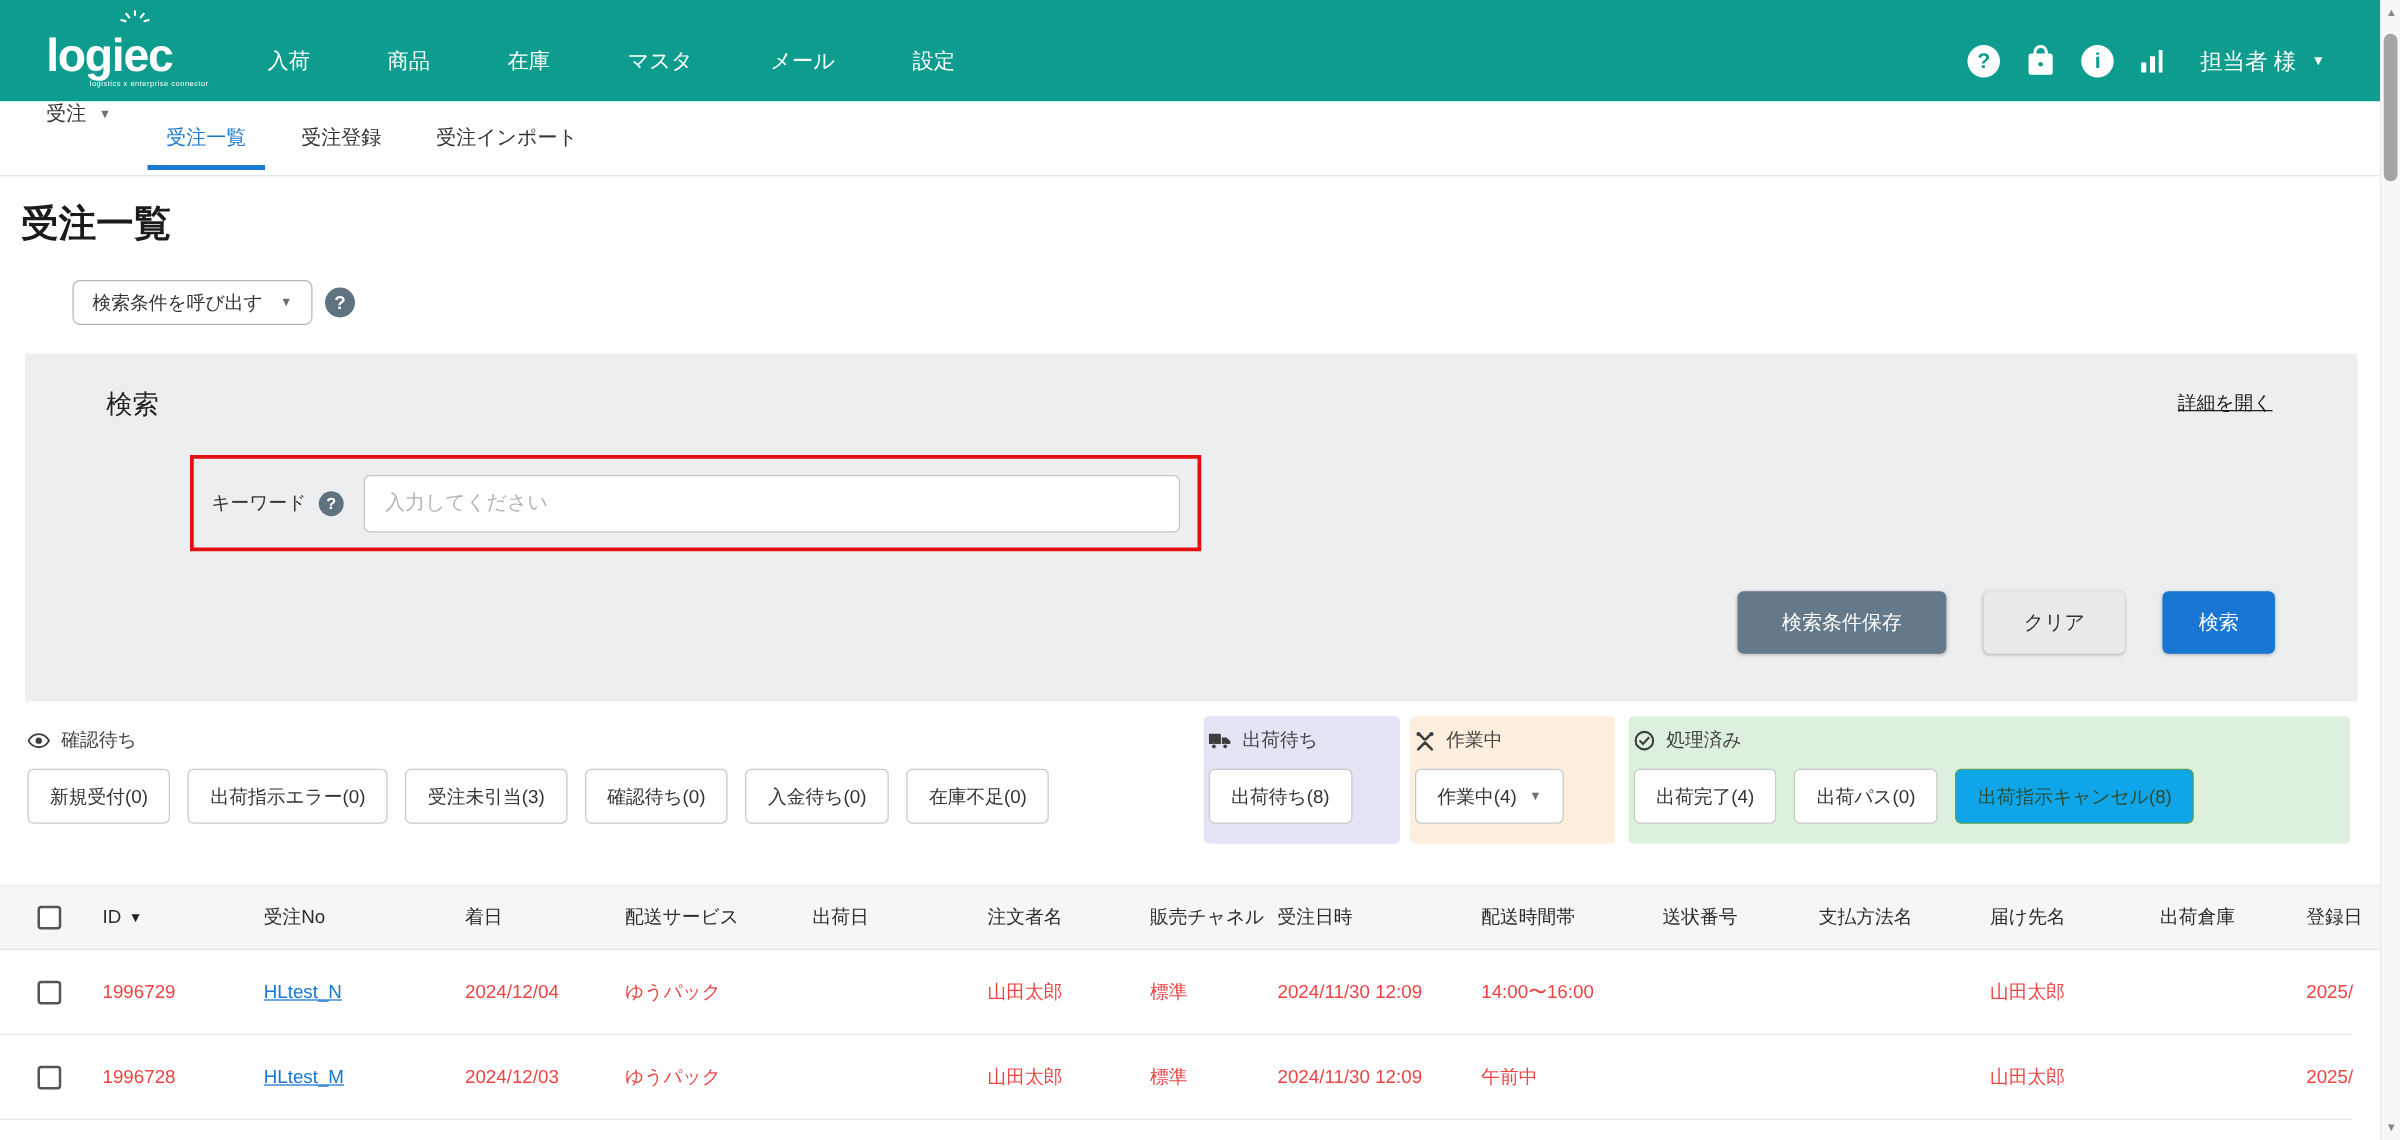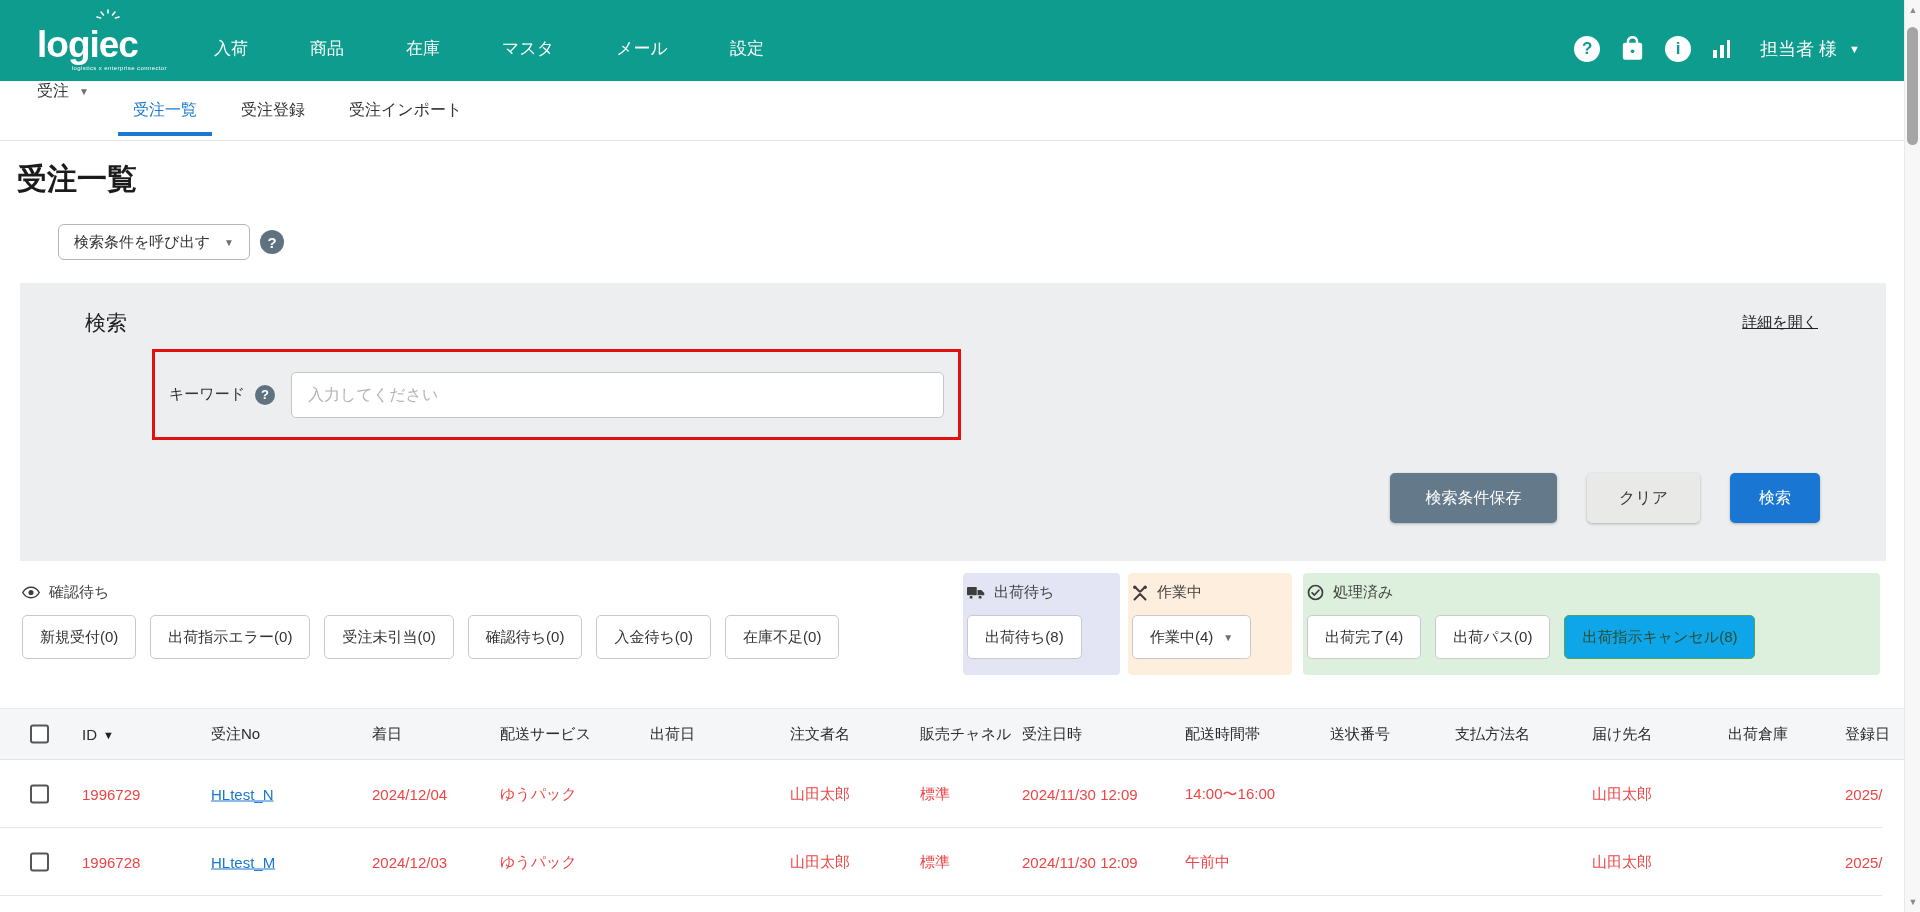--- a/index.html
+++ b/index.html
@@ -32,21 +32,21 @@
   .page-title { position:absolute; top:159px; left:17px; font-size:30px; color:#1b1b1b; }
   .load-row { position:absolute; top:224px; left:38px; display:flex; align-items:center; gap:10px;margin-left:20px; }
   .load-btn { height:36px; padding:0 15px; background:#fff; border:1px solid #b5b5b5; border-radius:6px; font-size:15px; color:#333; display:flex; align-items:center; gap:14px; cursor:pointer; }
   .help-badge { width:24px; height:24px; border-radius:50%; background:#5f7280; color:#fff; font-size:15px; font-weight:bold; display:flex; align-items:center; justify-content:center; }
   .help-badge.small { width:20px; height:20px; font-size:13px; }
 
   
   .search-panel { position:absolute; top:283px; left:20px; width:1866px; height:278px; background:#eceef0; }
   .search-heading { position:absolute; top:26px; left:65px; font-size:21px; color:#222; }
   .details-link { position:absolute; top:30px; right:68px; font-size:15px; color:#222; text-decoration:underline; cursor:pointer; }
-  .red-box { position:absolute; top:66px; left:132px; width:809px; height:91px; border:3px solid #e31010; display:flex; align-items:center; padding:0 14px; gap:10px; }
+  .red-box { position:absolute; top:81px; left:132px; width:809px; height:77px; border:3px solid #e31010; display:flex; align-items:center; padding:0 14px; gap:10px; }
   .kw-label { font-size:15px; color:#333; white-space:nowrap; }
   .kw-input { flex:1; height:46px; border:1px solid #c6c6c6; border-radius:5px; background:#fff; font-size:16px; color:#333; padding:0 16px; margin-left:6px; outline:none; font-family:inherit; }
   .kw-input::placeholder { color:#b3b3b3; }
   .panel-buttons { position:absolute; bottom:38px; right:66px; display:flex; gap:30px; }
   .pbtn { height:50px; border:none; border-radius:5px; font-size:16px; font-family:inherit; cursor:pointer; box-shadow:0 1px 3px rgba(0,0,0,.25); }
   .btn-slate { width:167px; background:#64798a; color:#fff; }
   .btn-light { width:113px; background:#e9e9e7; color:#333; }
   .btn-blue  { width:90px;  background:#1976d2; color:#fff; }
 
   
@@ -176,21 +176,21 @@
           <svg width="18" height="13" viewBox="0 0 24 16">
               <path d="M1 8c2.5-4.5 6.5-7 11-7s8.5 2.5 11 7c-2.5 4.5-6.5 7-11 7S3.5 12.5 1 8z" fill="none" stroke="#3e3e3e" stroke-width="2"></path>
               <circle cx="12" cy="8" r="3.4" fill="#3e3e3e"></circle>
             </svg>
         </span>
         <span>確認待ち</span>
       </div>
       <div class="group-buttons">
         <button class="status-btn">新規受付(0)</button>
         <button class="status-btn">出荷指示エラー(0)</button>
-        <button class="status-btn">受注未引当(0)</button>
+        <button class="status-btn">受注未引当(3)</button>
         <button class="status-btn">確認待ち(0)</button>
         <button class="status-btn">入金待ち(0)</button>
         <button class="status-btn">在庫不足(0)</button>
       </div>
     </div>
 
     <div class="group-panel gp-wait">
       <div class="group-label">
         <span class="icon-dark">
           <svg width="18" height="14" viewBox="0 0 24 18">

